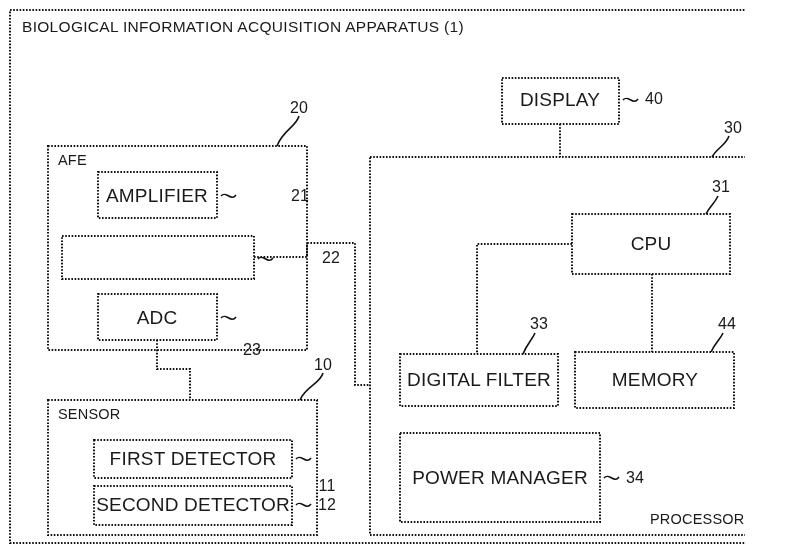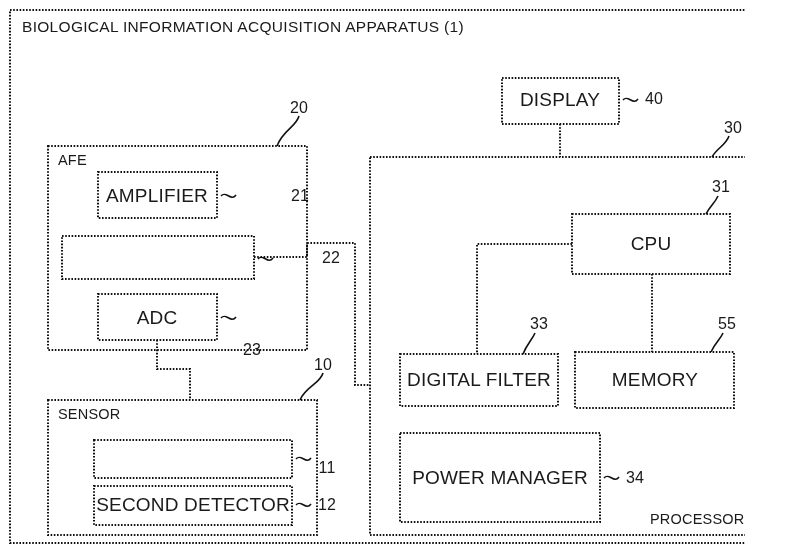--- a/index.html
+++ b/index.html
@@ -116,33 +116,34 @@
   <div class="lbl ref-num" style="left:252px; top:196px;margin-left:48px;">21</div>
 
   <div class="lbl ref-num" style="left:290px; top:258px;margin-left:41px;">22</div>
 
   <div class="lbl box-label" style="left:157px; top:318px;">ADC</div>
   <div class="lbl ref-num" style="left:252px; top:318px;margin-top:32px;">23</div>
 
   <div class="lbl corner-label" style="left:58px; top:406px;">SENSOR</div>
   <div class="lbl ref-num" style="left:323px; top:365px;">10</div>
 
-  <div class="lbl ref-num" style="left:327px; top:468px;">11</div>
+  <div class="lbl box-label" style="left:193px; top:459px;">FIRST DETECTOR</div>
+  <div class="lbl ref-num" style="left:327px; top:486px;">11</div>
 
   <div class="lbl box-label" style="left:193px; top:505px;">SECOND DETECTOR</div>
   <div class="lbl ref-num" style="left:327px; top:505px;">12</div>
 
   <div class="lbl corner-label" style="left:650px; top:511px;">PROCESSOR</div>
   <div class="lbl ref-num" style="left:733px; top:128px;">30</div>
 
   <div class="lbl box-label" style="left:651px; top:244px;">CPU</div>
   <div class="lbl ref-num" style="left:721px; top:187px;">31</div>
 
   <div class="lbl box-label" style="left:655px; top:380px;">MEMORY</div>
-  <div class="lbl ref-num" style="left:727px; top:324px;">55</div>
+  <div class="lbl ref-num" style="left:727px; top:324px;">44</div>
 
   <div class="lbl box-label" style="left:479px; top:380px;">DIGITAL FILTER</div>
   <div class="lbl ref-num" style="left:539px; top:324px;text-align:center;">33</div>
 
   <div class="lbl box-label" style="left:500px; top:478px;">POWER MANAGER</div>
   <div class="lbl ref-num" style="left:635px; top:478px;">34</div>
 
   <div class="lbl box-label" style="left:560px; top:100px;">DISPLAY</div>
   <div class="lbl ref-num" style="left:654px; top:99px;">40</div>
 

